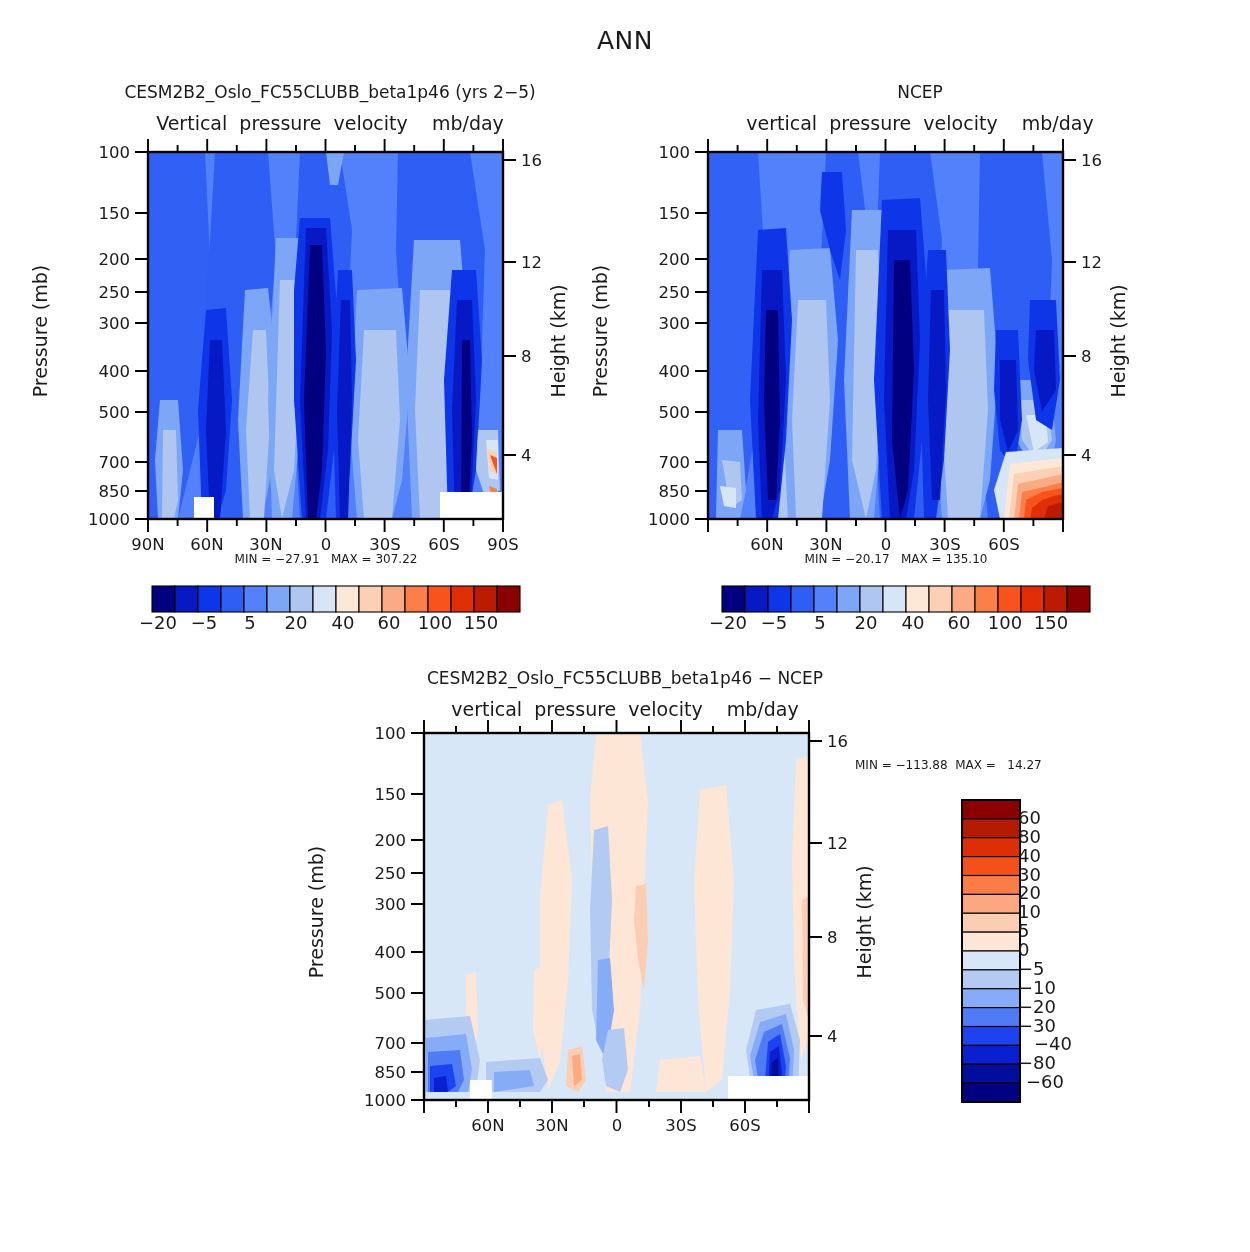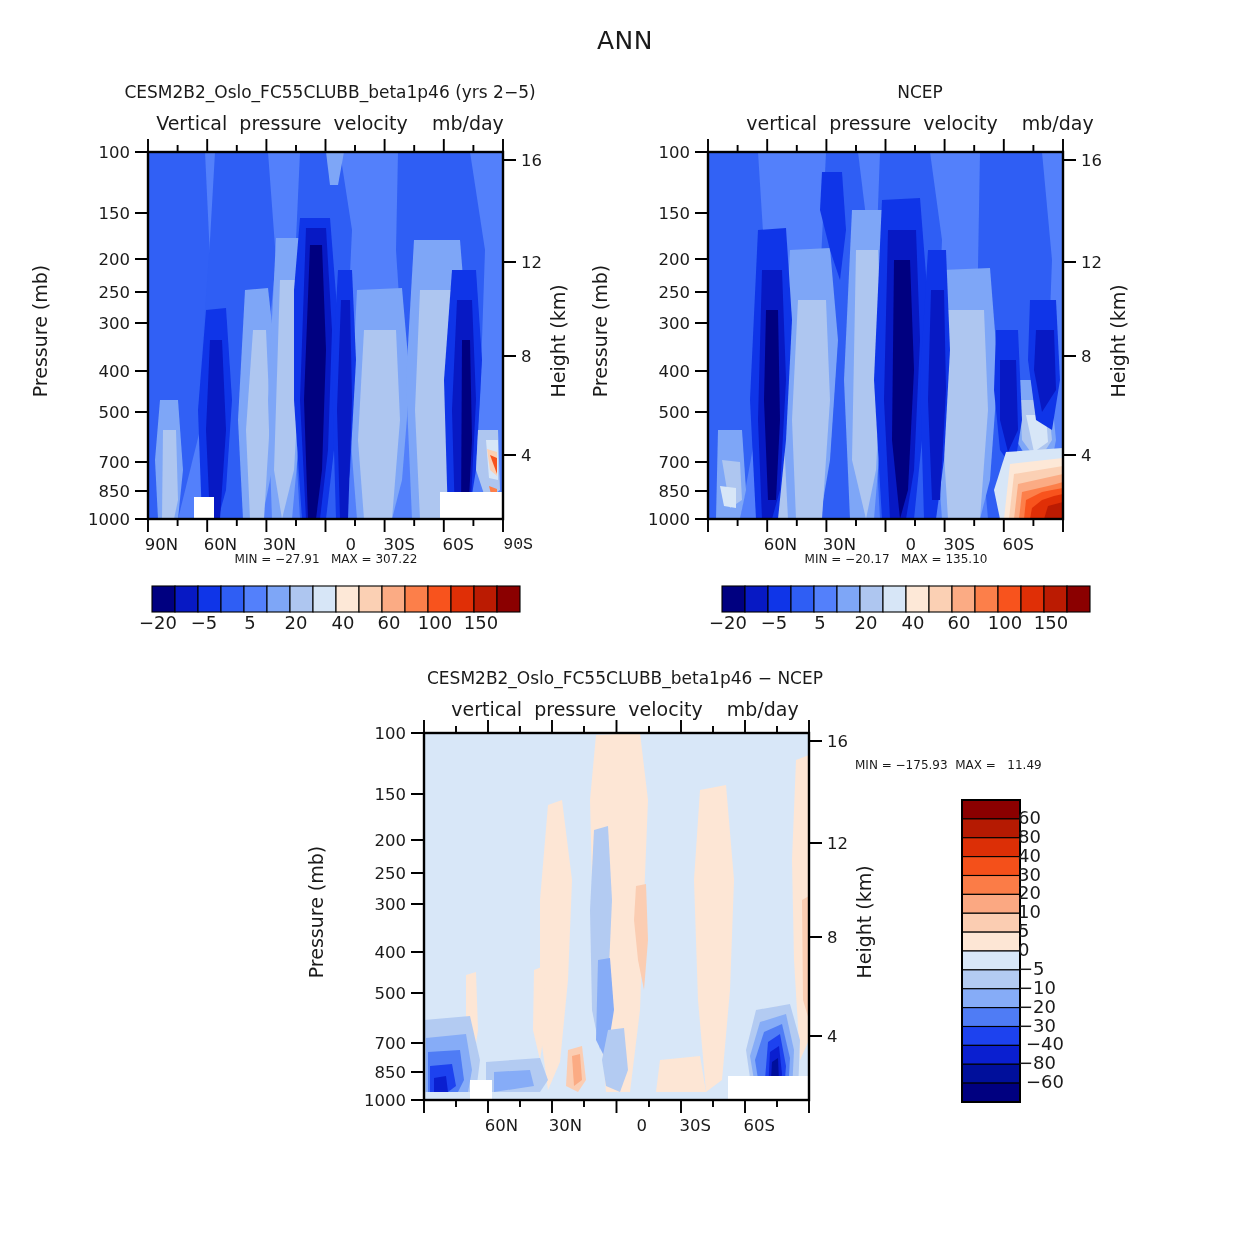--- a/index.html
+++ b/index.html
@@ -14,21 +14,21 @@
   .abs{position:absolute;}
   .txt{white-space:pre;}
   .ctr{text-align:center;}
   #ann-title{
     left:0;top:26px;width:1250px;
     font-size:25px;letter-spacing:.5px;
   }
   .panel-title{font-size:17px;letter-spacing:0px;}
   .panel-sub{font-size:19px;letter-spacing:0px;}
   .minmax{font-size:12px;letter-spacing:0px;}
-  .tick-lbl{font-size:16.5px;text-align:right;}
+  .tick-lbl{font-size:16.5px;}
   .ax-title{font-size:19px;}
   .cb-lbl{font-size:18px;}
   .rot-l{transform:rotate(-90deg);transform-origin:50% 50%;}
   svg{display:block;overflow:visible;}
   .frame{fill:none;stroke:#000;stroke-width:2.4;}
   .tk{stroke:#000;stroke-width:1.9;fill:none;}
   .cbcell{stroke:#000;stroke-width:1.1;}
 </style>
 </head>
 <body>
@@ -131,21 +131,21 @@
 <div class="abs txt tick-lbl" style="left:521px;top:253px;">12</div>
 <div class="abs txt tick-lbl" style="left:521px;top:347px;">8</div>
 <div class="abs txt tick-lbl" style="left:521px;top:446px;">4</div>
 
 <div class="abs txt tick-lbl ctr" style="left:118px;top:535px;width:60px;">90N</div>
 <div class="abs txt tick-lbl ctr" style="left:177px;top:535px;width:60px;">60N</div>
 <div class="abs txt tick-lbl ctr" style="left:236px;top:535px;width:60px;">30N</div>
 <div class="abs txt tick-lbl ctr" style="left:296px;top:535px;width:60px;">0</div>
 <div class="abs txt tick-lbl ctr" style="left:355px;top:535px;width:60px;">30S</div>
 <div class="abs txt tick-lbl ctr" style="left:414px;top:535px;width:60px;">60S</div>
-<div class="abs txt tick-lbl ctr" style="left:473px;top:535px;width:60px;font-family:Liberation Mono, monospace;">90S</div>
+<div class="abs txt tick-lbl ctr" style="left:473px;top:535px;width:60px;">90S</div>
 
 <div class="abs txt ax-title rot-l" style="left:-45px;top:320px;width:170px;text-align:center;">Pressure (mb)</div>
 <div class="abs txt ax-title rot-l" style="left:478px;top:330px;width:160px;text-align:center;">Height (km)</div>
 
 <div class="abs txt minmax ctr" style="left:140px;top:552px;width:372px;">MIN = −27.91   MAX = 307.22</div>
 
 <div class="abs" style="left:0;top:0;">
 <svg width="660" height="660">
   <g id="cbA">
         <rect x="152.00" y="586" width="23.00" height="26" fill="#000080" class="cbcell"></rect>
@@ -434,31 +434,31 @@
 
 <div class="abs txt tick-lbl ctr" style="left:458px;top:1116px;width:60px;">60N</div>
 <div class="abs txt tick-lbl ctr" style="left:522px;top:1116px;width:60px;">30N</div>
 <div class="abs txt tick-lbl ctr" style="left:587px;top:1116px;width:60px;">0</div>
 <div class="abs txt tick-lbl ctr" style="left:651px;top:1116px;width:60px;">30S</div>
 <div class="abs txt tick-lbl ctr" style="left:715px;top:1116px;width:60px;">60S</div>
 
 <div class="abs txt ax-title rot-l" style="left:231px;top:901px;width:170px;text-align:center;">Pressure (mb)</div>
 <div class="abs txt ax-title rot-l" style="left:784px;top:911px;width:160px;text-align:center;">Height (km)</div>
 
-<div class="abs txt minmax" style="left:855px;top:758px;">MIN = −175.93  MAX =   11.49</div>
+<div class="abs txt minmax" style="left:855px;top:758px;">MIN = −113.88  MAX =   14.27</div>
 
 <div class="abs" id="cbC-labels" style="left:1018px;top:800px;">
     <div class="abs txt cb-lbl" style="left: 0px; top: 6.9px;">60</div>
     <div class="abs txt cb-lbl" style="left: 0px; top: 25.8px;">80</div>
     <div class="abs txt cb-lbl" style="left: 0px; top: 44.6px;">40</div>
     <div class="abs txt cb-lbl" style="left: 0px; top: 63.5px;">30</div>
     <div class="abs txt cb-lbl" style="left: 0px; top: 82.4px;">20</div>
     <div class="abs txt cb-lbl" style="left: 0px; top: 101.3px;">10</div>
     <div class="abs txt cb-lbl" style="left: 0px; top: 120.1px;">5</div>
     <div class="abs txt cb-lbl" style="left: 0px; top: 139px;">0</div>
     <div class="abs txt cb-lbl" style="left: 0px; top: 157.9px;">−5</div>
     <div class="abs txt cb-lbl" style="left: 0px; top: 176.8px;">−10</div>
     <div class="abs txt cb-lbl" style="left: 0px; top: 195.6px;">−20</div>
     <div class="abs txt cb-lbl" style="left: 0px; top: 214.5px;">−30</div>
-    <div class="abs txt cb-lbl" style="left: 8px; top: 233.4px;">−40</div>
+    <div class="abs txt cb-lbl" style="left: 16px; top: 233.4px;">−40</div>
     <div class="abs txt cb-lbl" style="left: 0px; top: 252.3px;">−80</div>
     <div class="abs txt cb-lbl" style="left: 8px; top: 271.1px;">−60</div>
   </div>
 
 </body></html>

